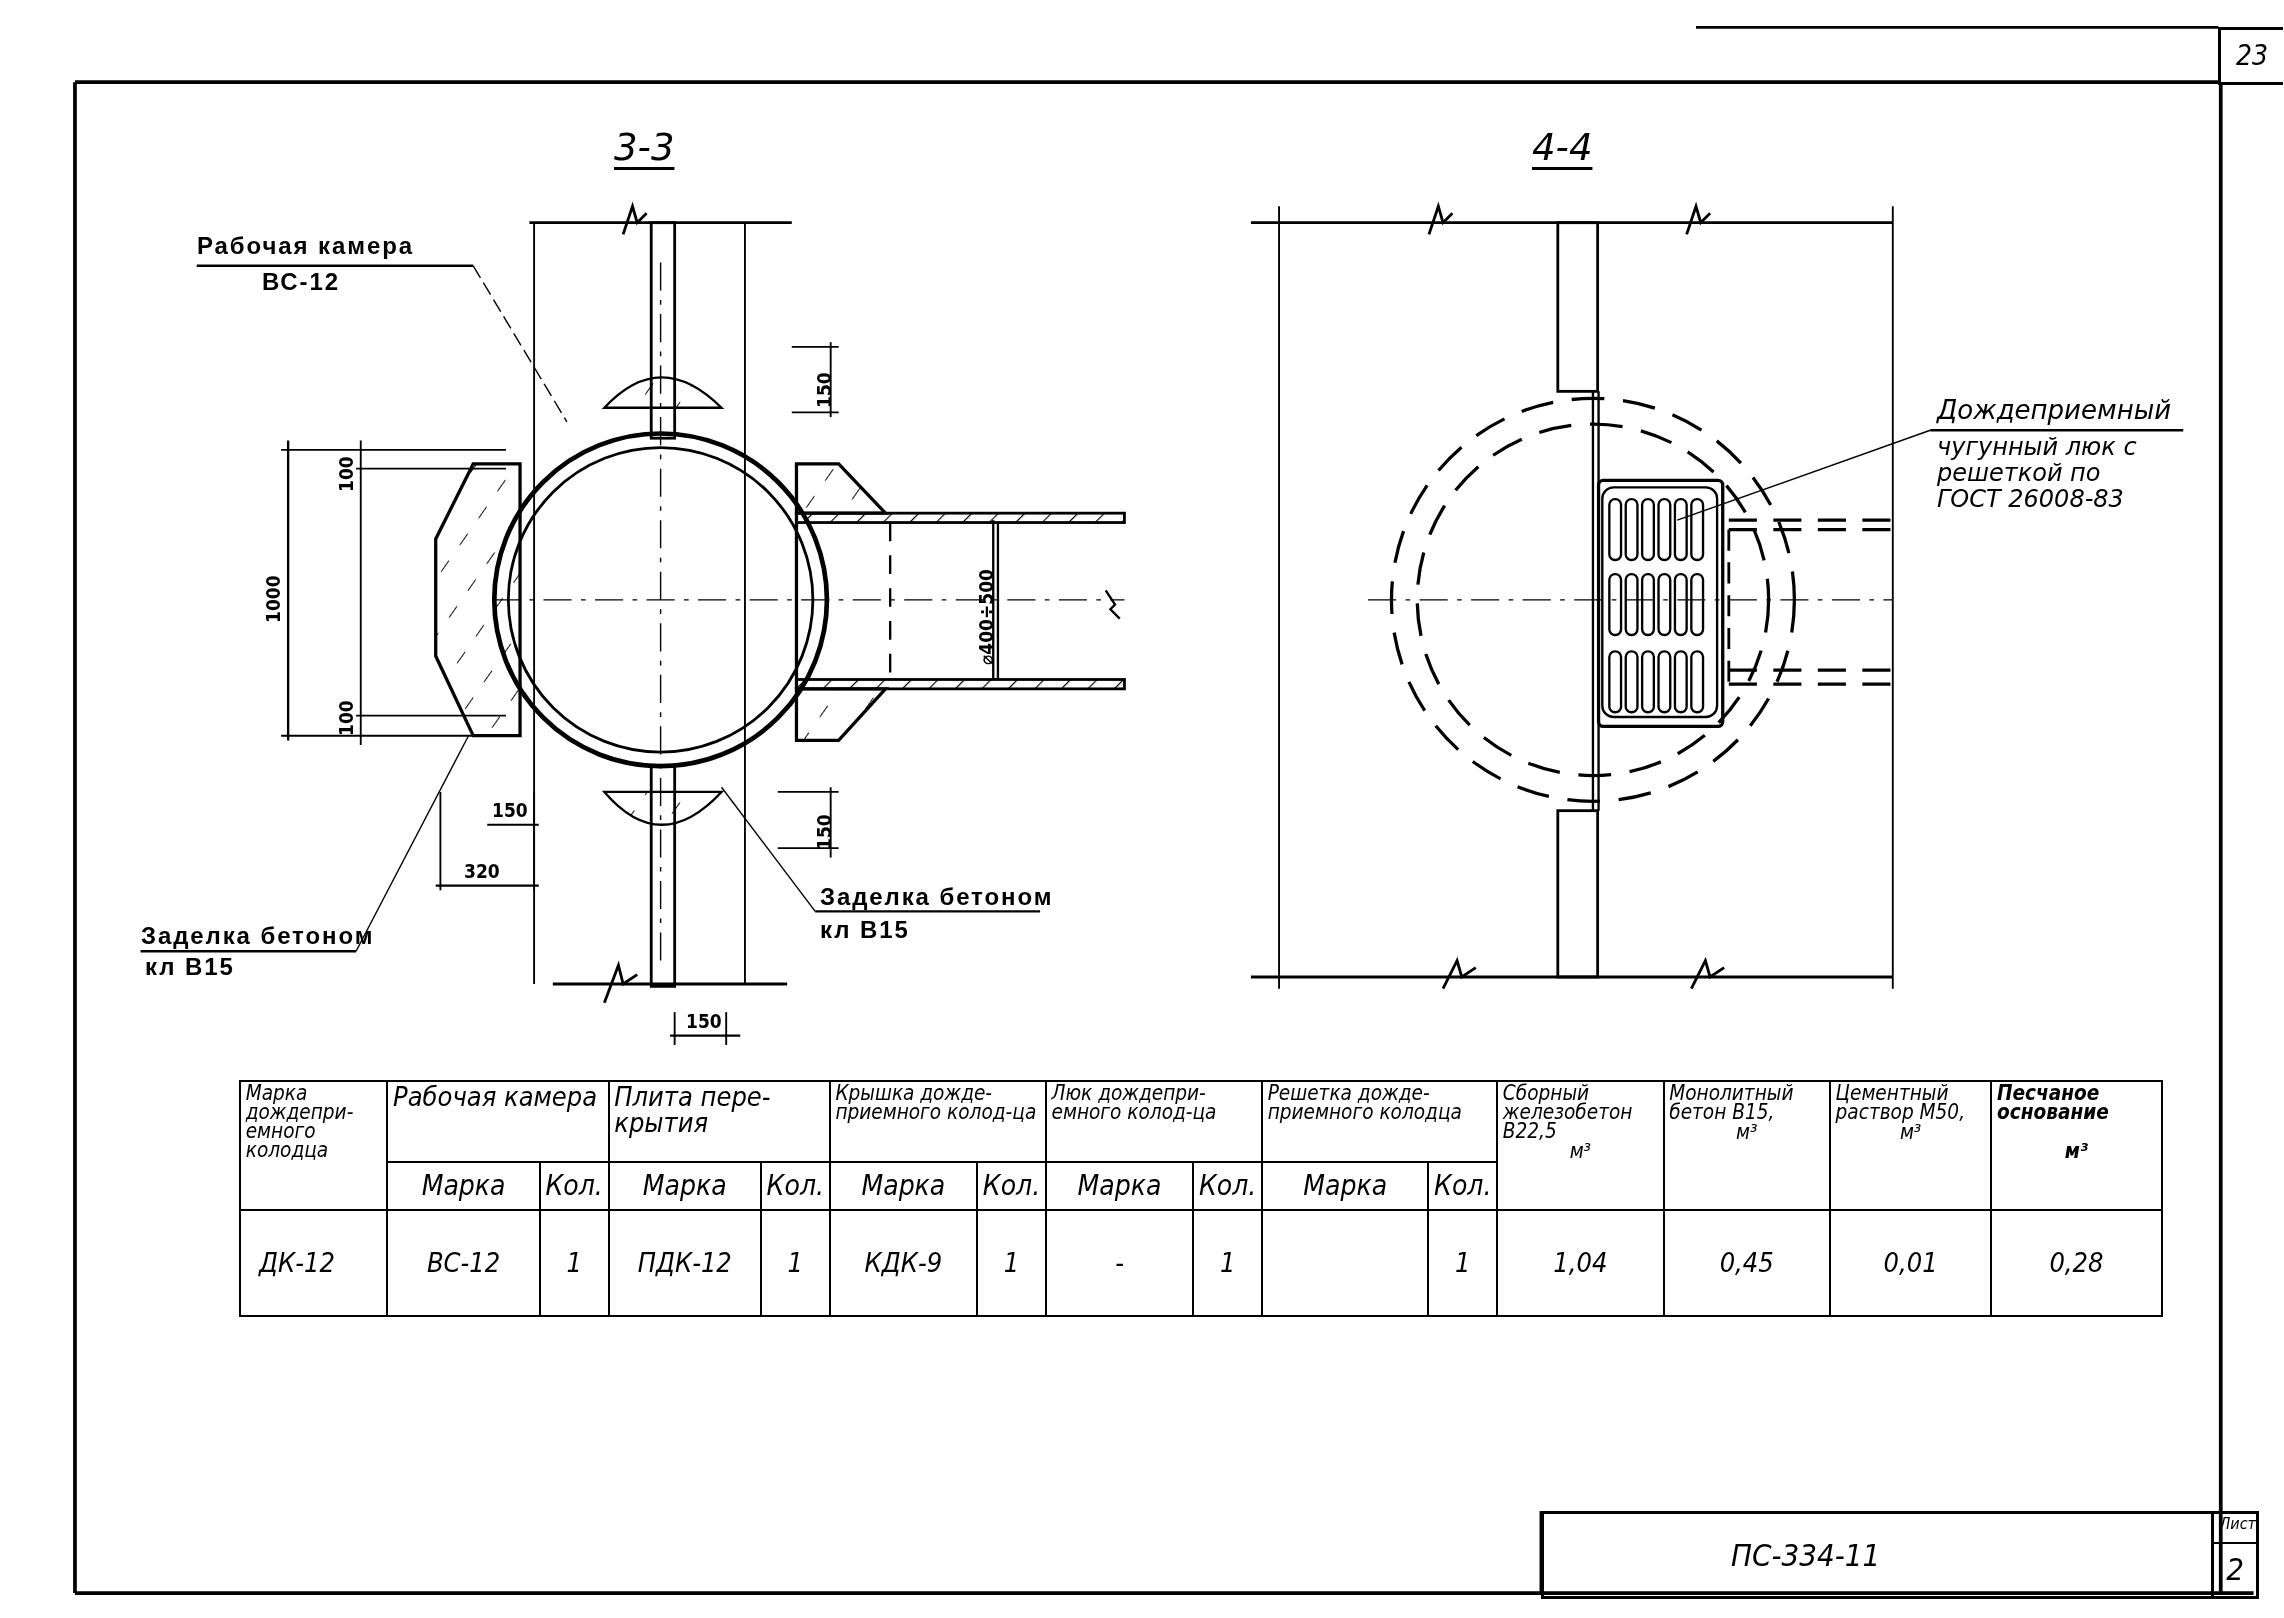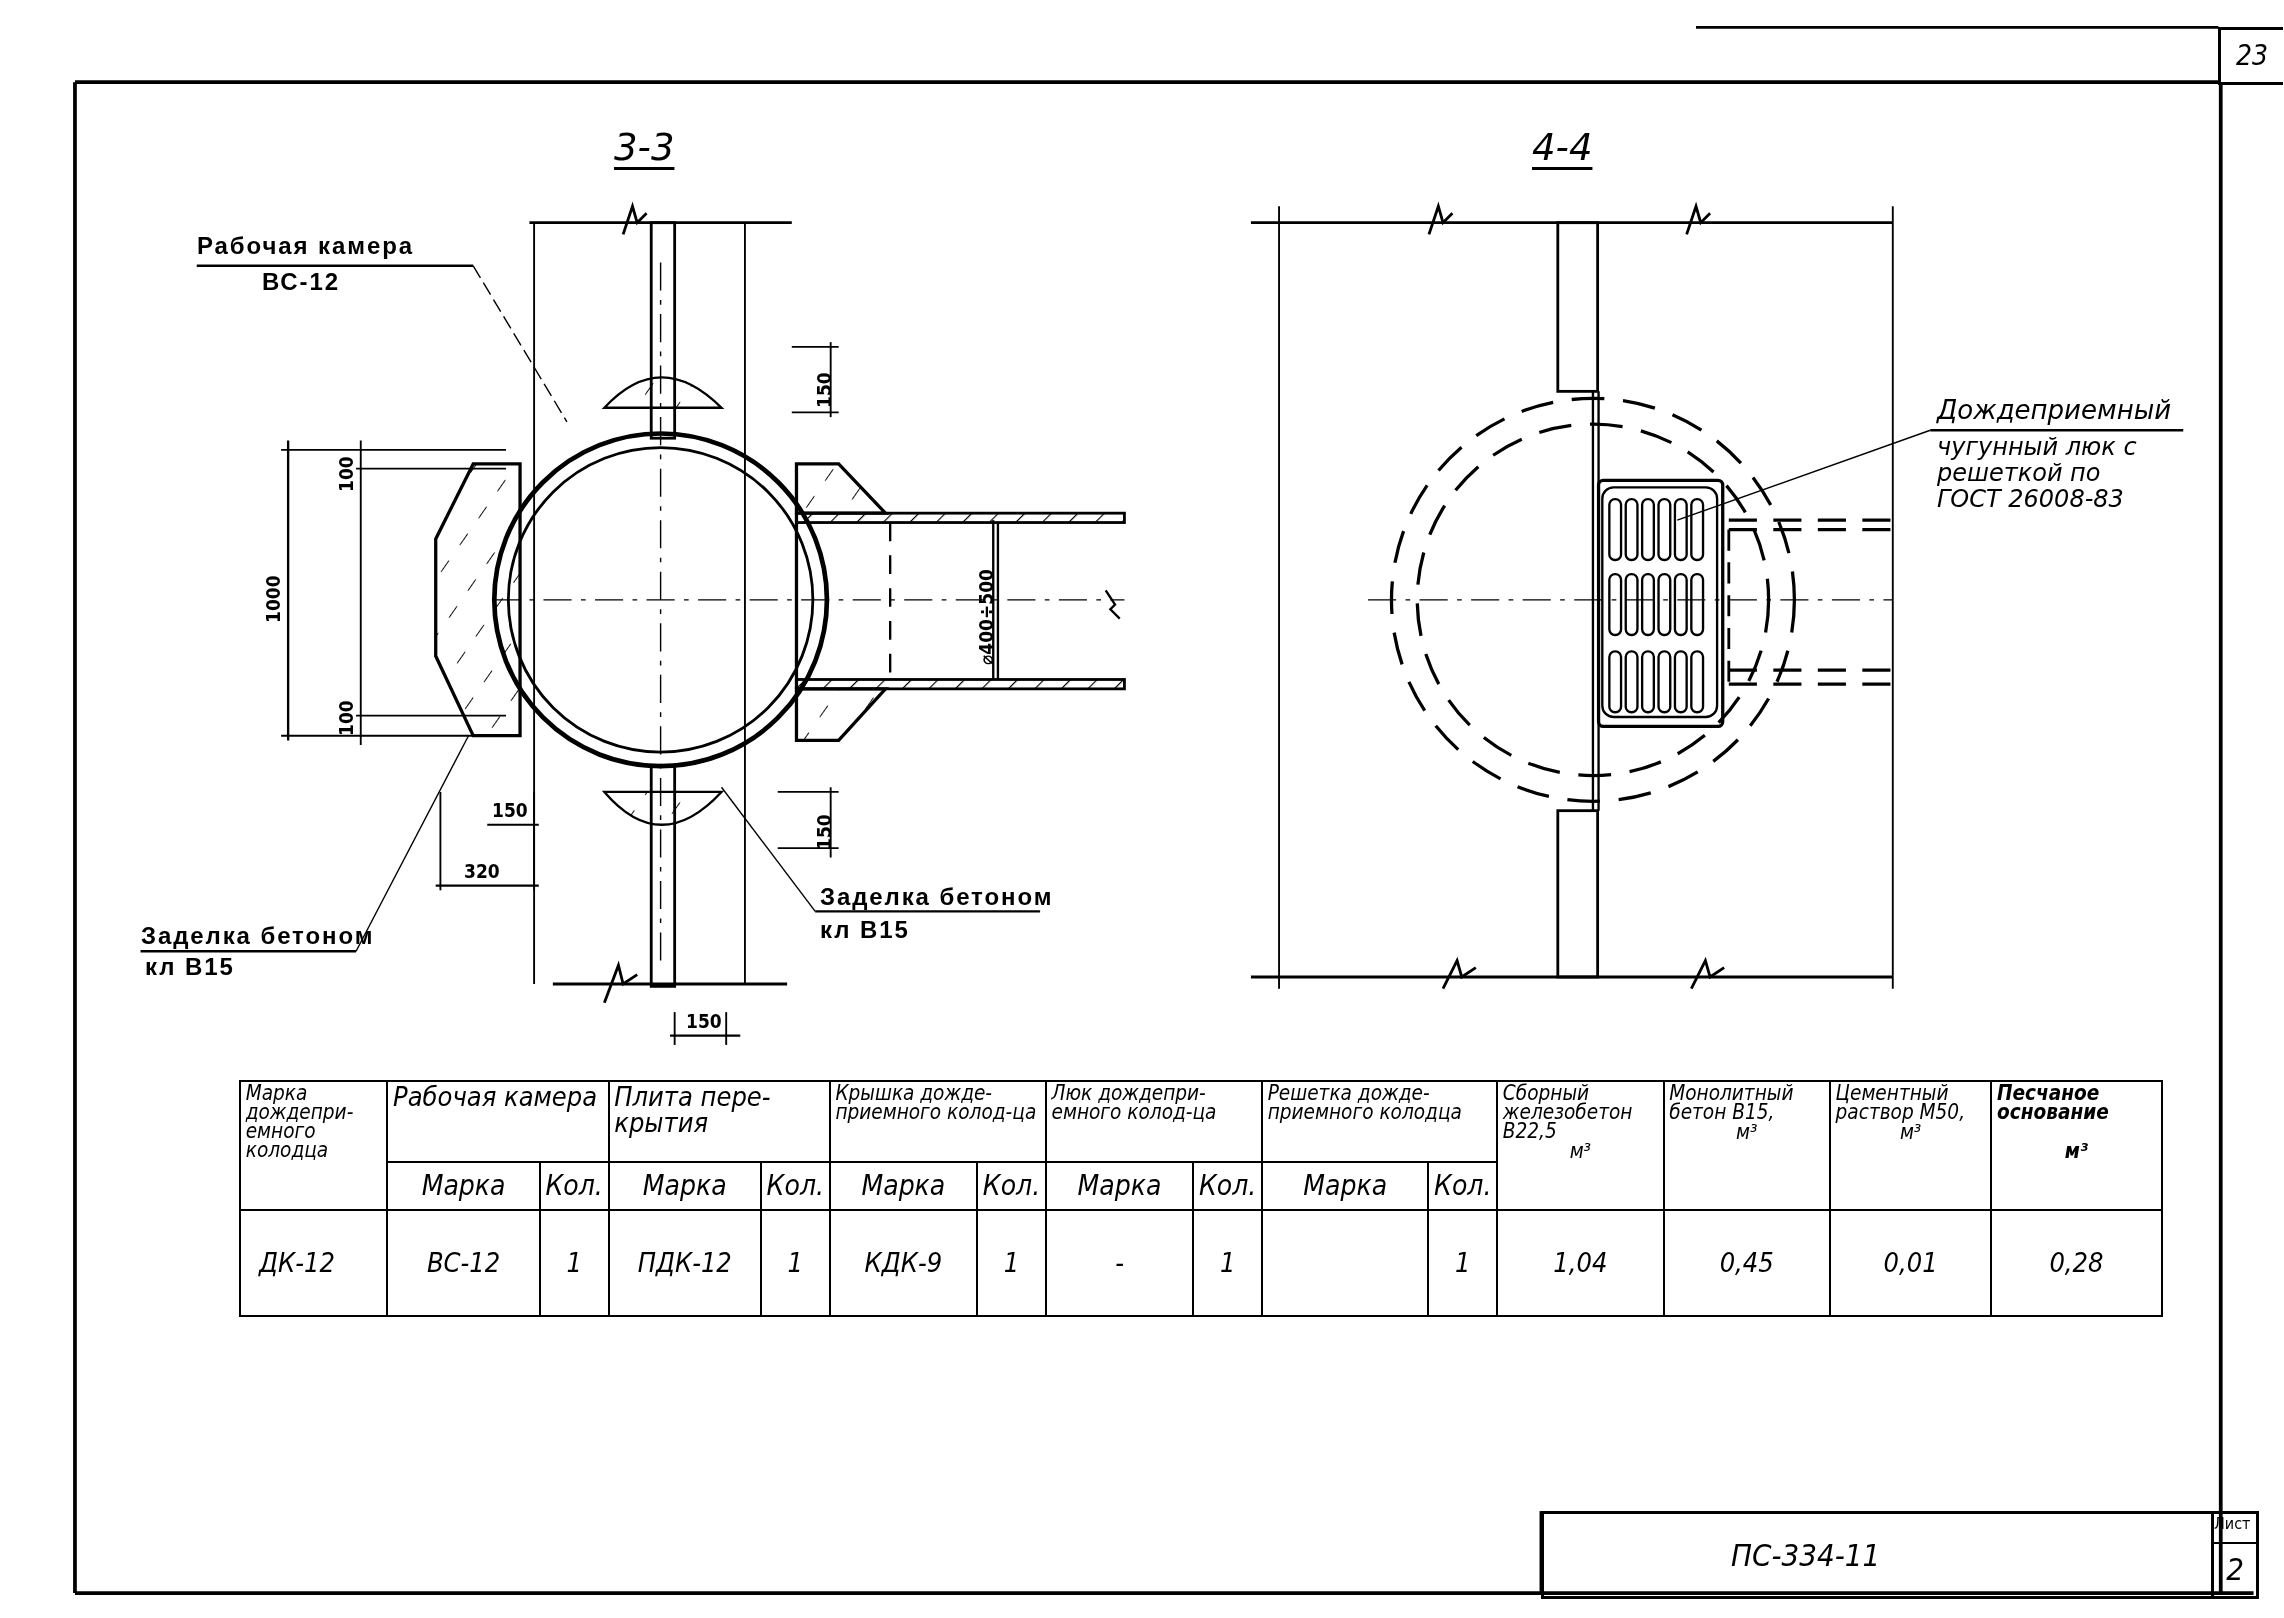--- a/index.html
+++ b/index.html
@@ -16,21 +16,21 @@
   table.spec { position:absolute; left:239px; top:1080px; border-collapse:collapse; }
   table.spec td { border:2.3px solid #000; padding:1.9px 4.7px; vertical-align:top; font-style:italic; }
   table.spec .h1 { font-size:27px; line-height:26px; height:75px; }
   table.spec .hs { font-size:20.6px; line-height:19px; }
   table.spec .h2 { font-size:28px; text-align:center; vertical-align:middle; height:42px; }
   table.spec .dv { font-size:27px; text-align:center; vertical-align:middle; height:101px; }
   table.spec .unit { text-align:center; font-size:20.6px; line-height:20.6px; }
   .titleblock { position:absolute; left:1541px; top:1511px; width:670px; height:82px; border:3.7px solid #000; border-right:none; }
   .tb-code { position:absolute; left:187px; top:23.4px; font-size:31px; font-style:italic; }
   .tb-sheet { position:absolute; left:2211px; top:1511px; width:42px; height:82px; border:3.7px solid #000; }
-  .tb-sheet .lbl { height:28px; border-bottom:2.8px solid #000; font-size:16px; text-align:left; }
+  .tb-sheet .lbl { height:28px; border-bottom:2.8px solid #000; font-size:16px; text-align:right; font-style:italic; }
   .tb-sheet .num { font-size:31px; text-align:center; font-style:italic; padding-top:6.6px; }
   .page-num-box { position:absolute; left:2218px; top:27px; width:62px; height:52px; border:3.7px solid #000; border-right:none; font-size:28px; text-align:center; line-height:52px; font-style:italic; }
 </style>
 </head>
 <body>
 
 <svg class="drawing" width="2284" height="1619" viewBox="0 0 4875 3455">
   <defs>
     <pattern id="hatch" patternUnits="userSpaceOnUse" width="40" height="40" patternTransform="rotate(45)">
       <line x1="0" y1="0" x2="0" y2="40" stroke="#000" stroke-width="5"></line>

